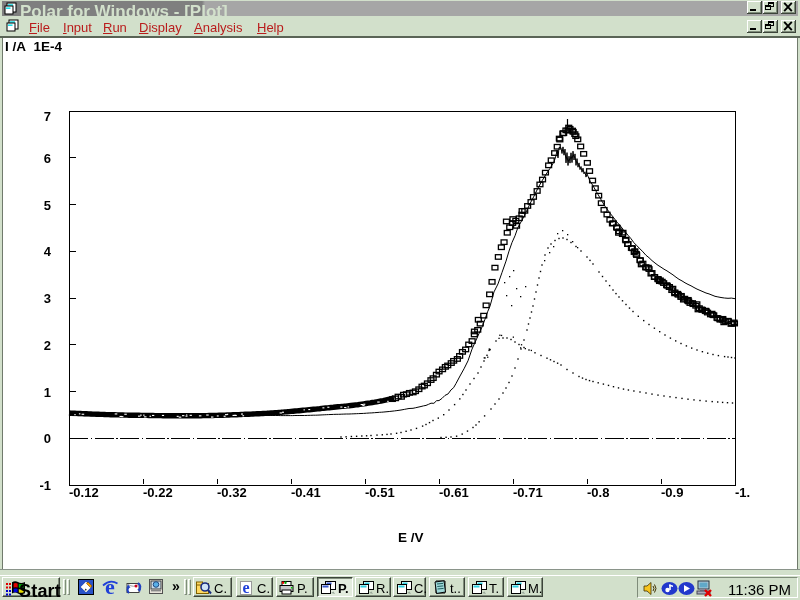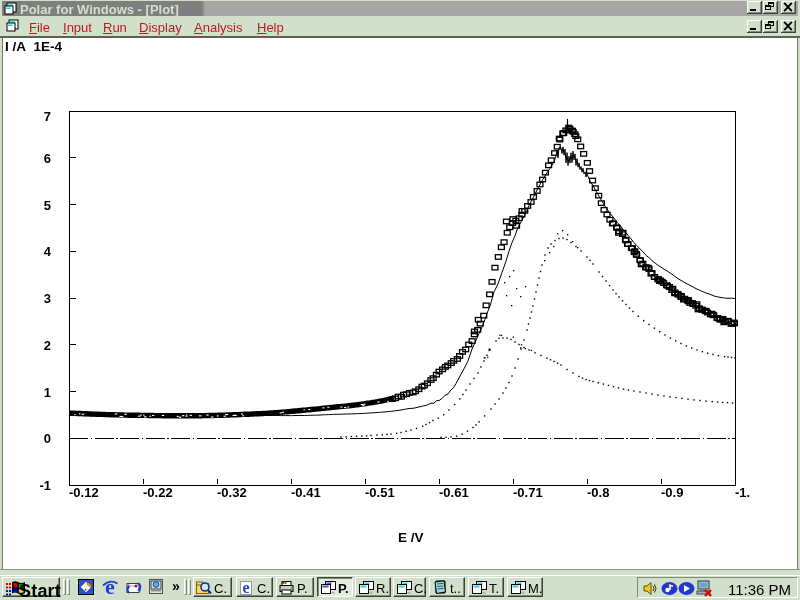--- a/index.html
+++ b/index.html
@@ -7,21 +7,21 @@
 </style></head><body>
 <div class="abs" style="left:0;top:0;width:800px;height:600px;background:#d2e0cb">
 
  <div class="abs" style="left:2px;top:1px;width:796px;height:15px;background:linear-gradient(to right,#7f7f7f 0,#7f7f7f 200px,#a6a6a6 203px,#a6a6a6 100%)">
   <svg style="position:absolute;left:2px;top:1px" width="13" height="13" viewBox="0 0 13 13">
         <rect x="3" y="1" width="9" height="9" fill="#fff" stroke="#000"></rect>
         <rect x="4" y="2.2" width="5" height="1.6" fill="#20e0e8"></rect>
         <rect x="1" y="4" width="8" height="8" fill="#fff" stroke="#000"></rect>
         <rect x="2" y="5.4" width="4.5" height="1.6" fill="#20e0e8"></rect>
       </svg>
-  <div class="abs" style="left:18px;top:1px;color:#d2e0cb;font-weight:bold;font-size:13px">Polar for Windows - [Plot]</div>
+  <div class="abs" style="left:18px;top:1px;color:#d2e0cb;font-weight:bold;font-size:17px">Polar for Windows - [Plot]</div>
  </div>
  <div style="position:absolute;left:747px;top:1px;width:15px;height:13px;background:#d2e0cb;border-right:1px solid #3c443a;border-bottom:1px solid #3c443a;box-shadow:inset 1px 1px 0 #fff, inset -1px -1px 0 #7f8c7a">
       <div style="position:absolute;left:3px;top:8px;width:6px;height:2px;background:#000"></div>
     </div>
     <div style="position:absolute;left:763px;top:1px;width:15px;height:13px;background:#d2e0cb;border-right:1px solid #3c443a;border-bottom:1px solid #3c443a;box-shadow:inset 1px 1px 0 #fff, inset -1px -1px 0 #7f8c7a">
       <div style="position:absolute;left:5px;top:1px;width:6px;height:5px;border:1px solid #000;border-top-width:2px"></div>
       <div style="position:absolute;left:2px;top:4px;width:6px;height:5px;border:1px solid #000;border-top-width:2px;background:#d2e0cb"></div>
     </div>
     <div style="position:absolute;left:781px;top:1px;width:15px;height:13px;background:#d2e0cb;border-right:1px solid #3c443a;border-bottom:1px solid #3c443a;box-shadow:inset 1px 1px 0 #fff, inset -1px -1px 0 #7f8c7a">
       <svg style="position:absolute;left:2px;top:1px" width="10" height="10" viewBox="0 0 10 10">

